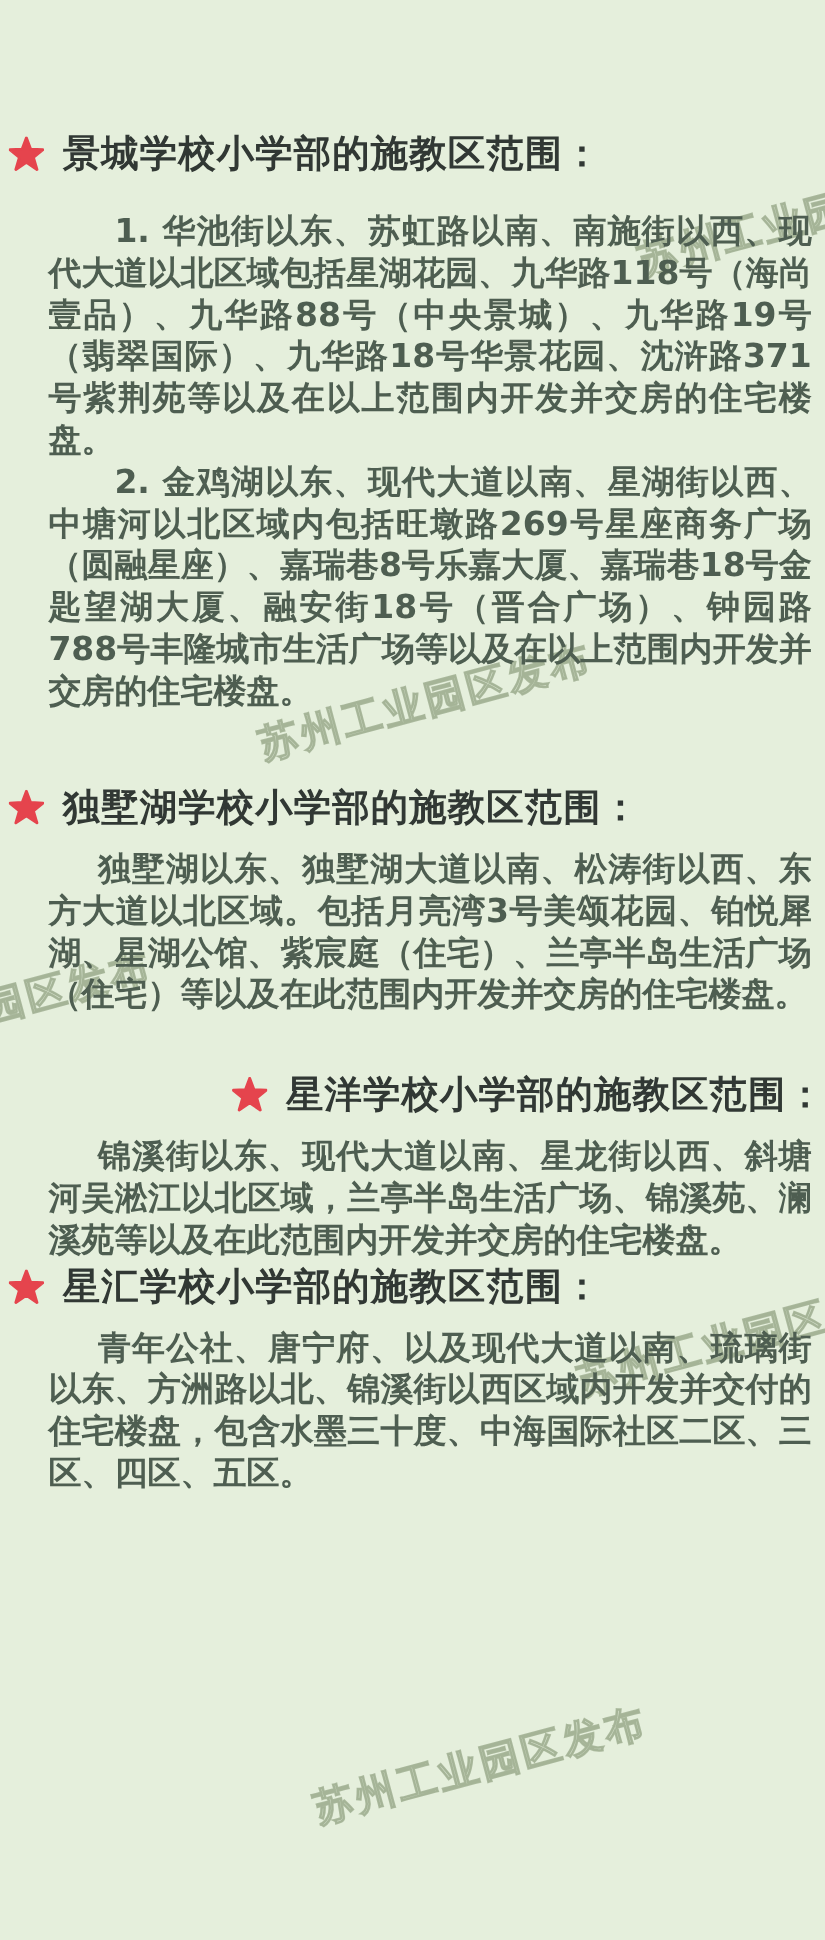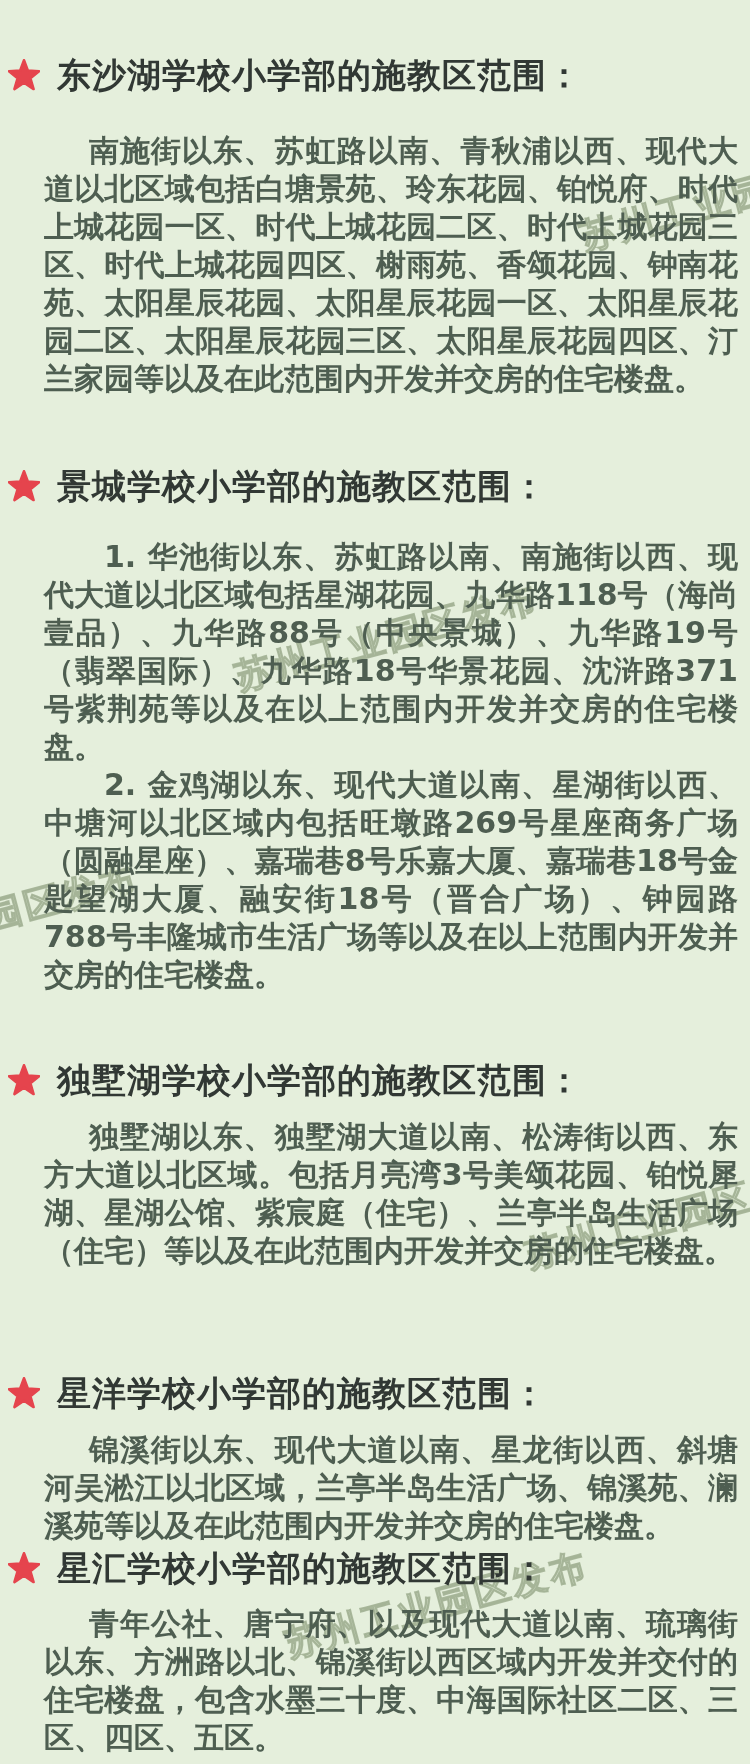--- a/index.html
+++ b/index.html
@@ -42,49 +42,40 @@
     text-indent:1.5em;
   }
   .para.numbered{text-indent:2em;}
 
   
   .p-sec1{margin-top:34px;}
   .h-sec2{margin-top:65px;}
   .p-sec2a{margin-top:29px;}
   .h-sec3{margin-top:63px;}
   .p-sec3{margin-top:15px;}
-  .h-sec4{margin-top:100px;}
+  .h-sec4{margin-top:48px;justify-content:flex-end;}
   .p-sec4{margin-top:15px;}
   .h-sec5{}
   .p-sec5{margin-top:14px;}
 </style>
 </head>
 <body>
 
 <div class="page">
 
   <div class="wm-layer">
     <span class="wm wm-a">苏州工业园区发布</span>
     <span class="wm wm-b">苏州工业园区发布</span>
     <span class="wm wm-c">苏州工业园区发布</span>
     <span class="wm wm-d">苏州工业园区发布</span>
     <span class="wm wm-e">苏州工业园区发布</span>
   </div>
 
   <div class="content">
 
-    <div class="section">
-      <div class="section-header">
-        <svg class="star" viewBox="0 0 100 100" aria-hidden="true">
-          <polygon points="50,4 62,36 97,38 70,60 80,94 50,74 20,94 30,60 3,38 38,36" fill="#e5444d" stroke="#e5444d" stroke-width="8" stroke-linejoin="round"></polygon>
-        </svg>
-        <h2 class="section-heading">东沙湖学校小学部的施教区范围：</h2>
-      </div>
-      <p class="para p-sec1">南施街以东、苏虹路以南、青秋浦以西、现代大道以北区域包括白塘景苑、玲东花园、铂悦府、时代上城花园一区、时代上城花园二区、时代上城花园三区、时代上城花园四区、榭雨苑、香颂花园、钟南花苑、太阳星辰花园、太阳星辰花园一区、太阳星辰花园二区、太阳星辰花园三区、太阳星辰花园四区、汀兰家园等以及在此范围内开发并交房的住宅楼盘。</p>
-    </div>
 
     <div class="section">
       <div class="section-header h-sec2">
         <svg class="star" viewBox="0 0 100 100" aria-hidden="true">
           <polygon points="50,4 62,36 97,38 70,60 80,94 50,74 20,94 30,60 3,38 38,36" fill="#e5444d" stroke="#e5444d" stroke-width="8" stroke-linejoin="round"></polygon>
         </svg>
         <h2 class="section-heading">景城学校小学部的施教区范围：</h2>
       </div>
       <p class="para numbered p-sec2a">1. 华池街以东、苏虹路以南、南施街以西、现代大道以北区域包括星湖花园、九华路118号（海尚壹品）、九华路88号（中央景城）、九华路19号（翡翠国际）、九华路18号华景花园、沈浒路371号紫荆苑等以及在以上范围内开发并交房的住宅楼盘。</p>
       <p class="para numbered">2. 金鸡湖以东、现代大道以南、星湖街以西、中塘河以北区域内包括旺墩路269号星座商务广场（圆融星座）、嘉瑞巷8号乐嘉大厦、嘉瑞巷18号金匙望湖大厦、融安街18号（晋合广场）、钟园路788号丰隆城市生活广场等以及在以上范围内开发并交房的住宅楼盘。</p>

